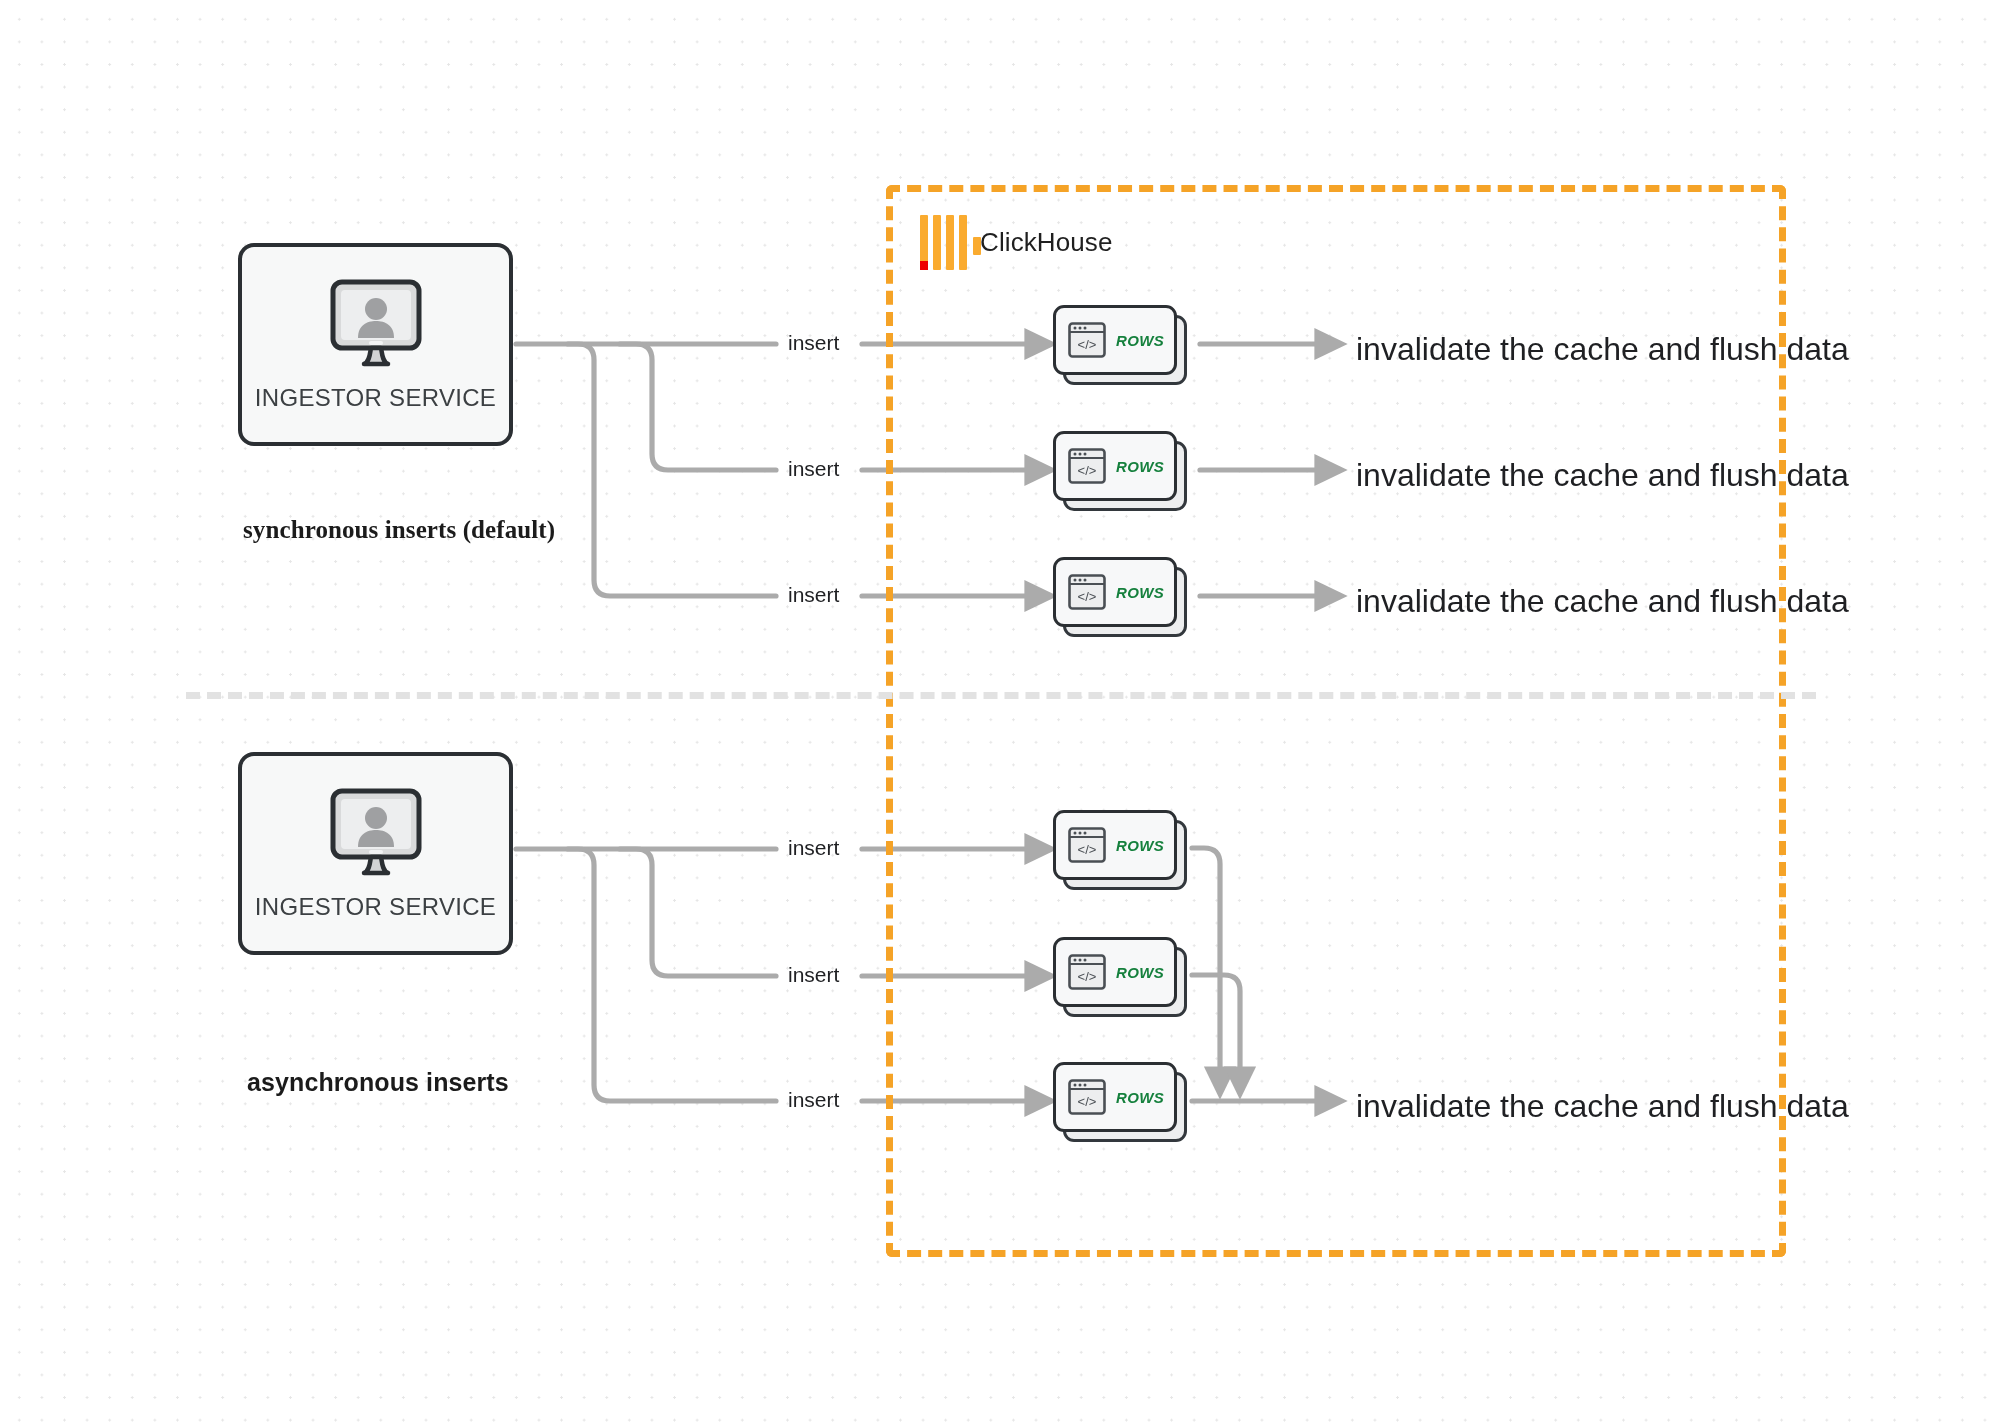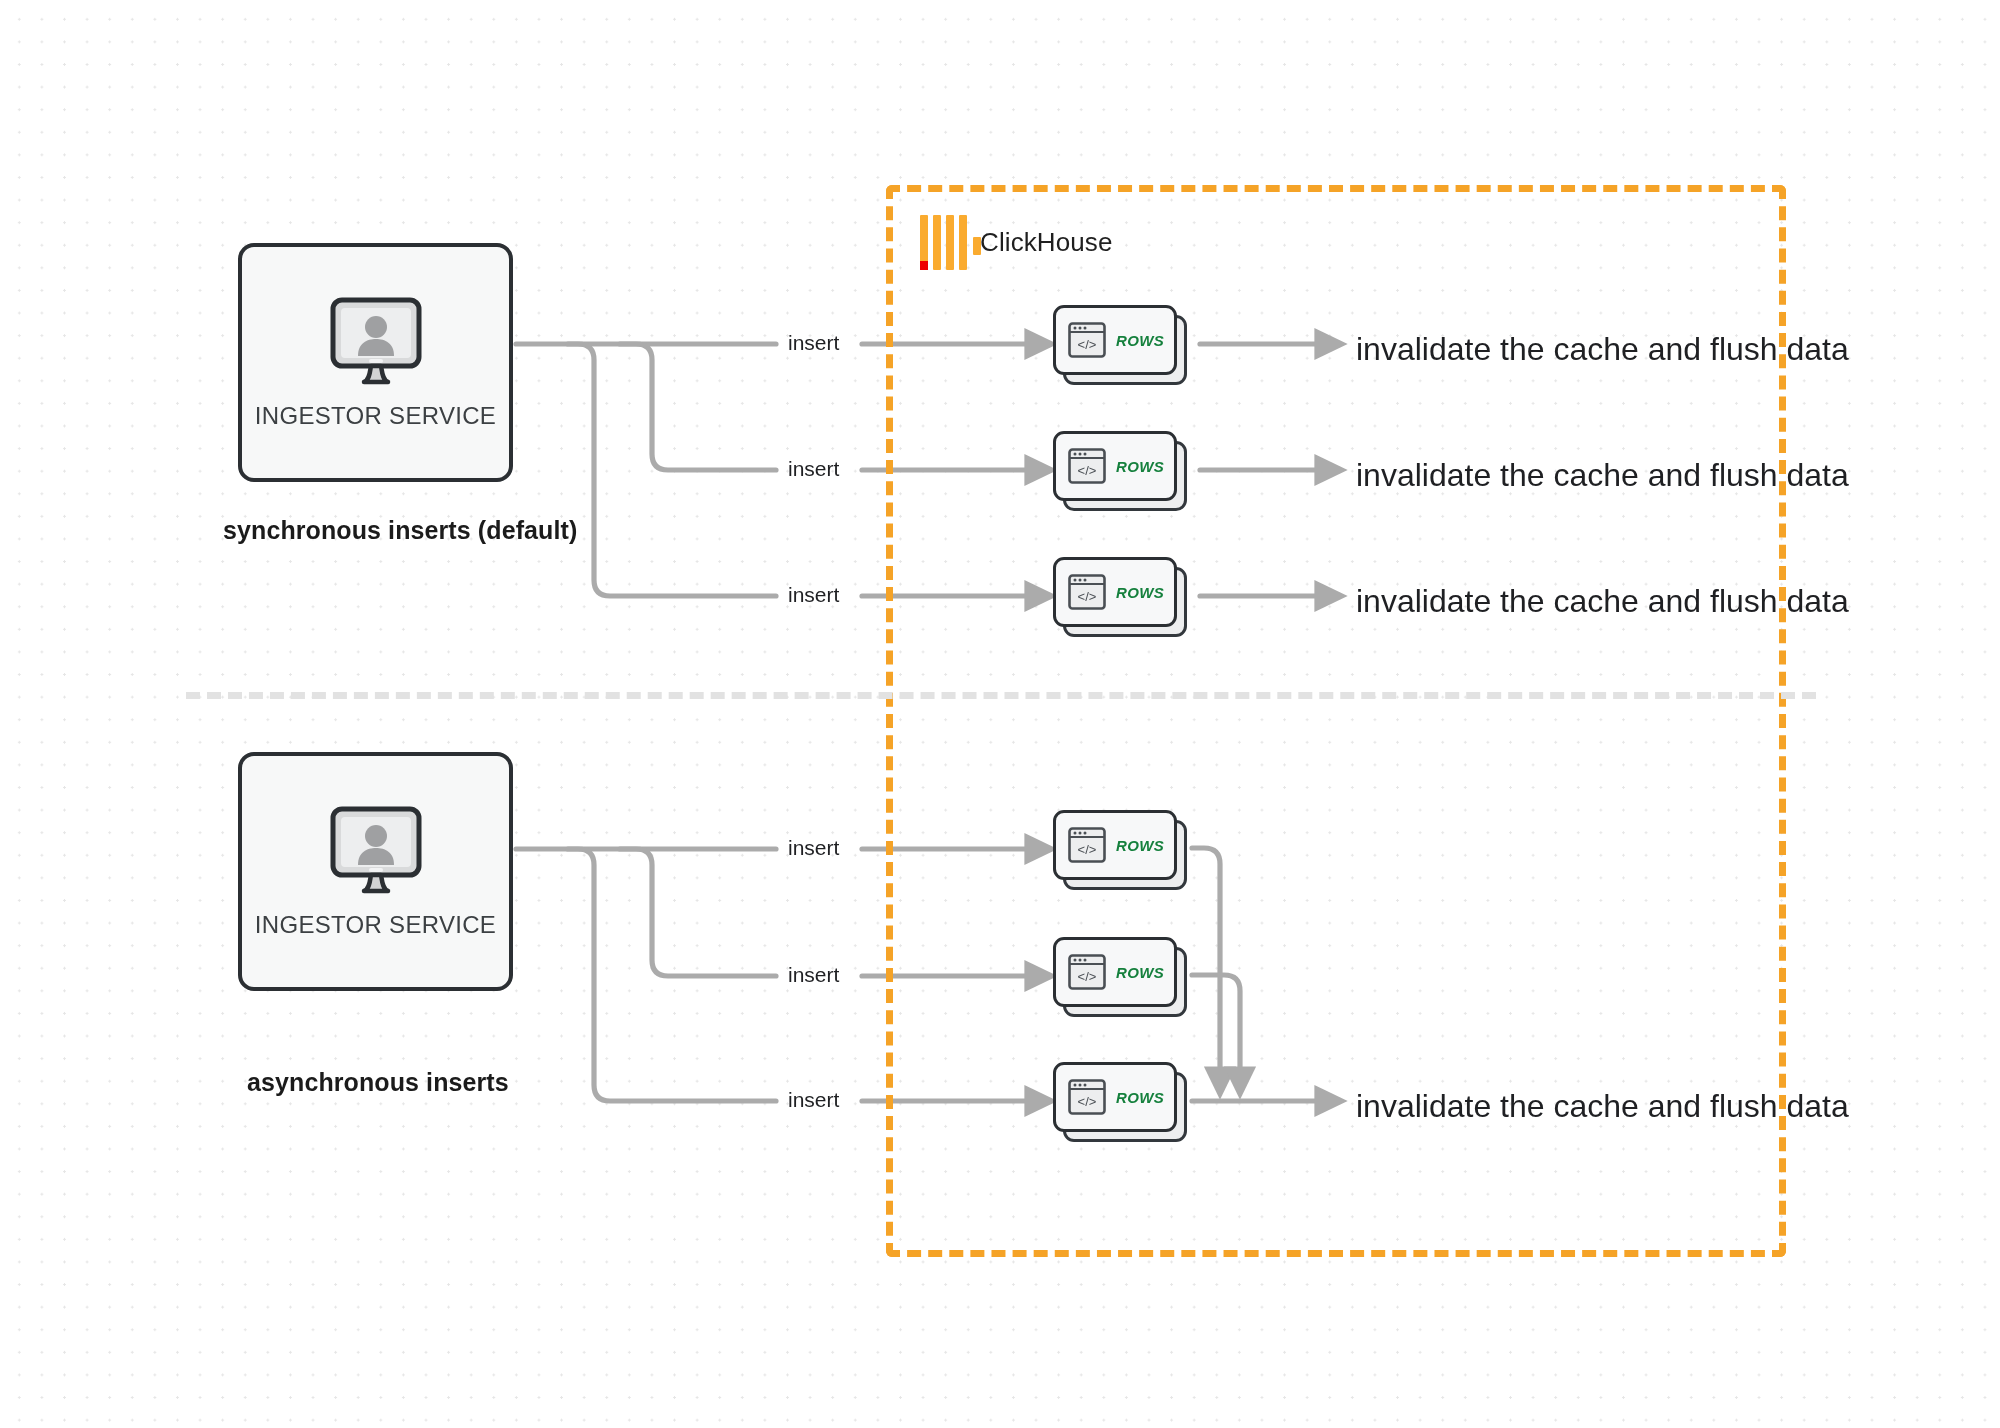--- a/index.html
+++ b/index.html
@@ -56,21 +56,21 @@
     width: 8px; height: 18px; background: #FAAB2F; border-radius: 1px;
   }
   .ch-name {
     font-size: 26px; color: #1f1f1f; letter-spacing: 0.1px;
     white-space: nowrap;
   }
 
   
   .ingestor {
     position: absolute;
-    width: 275px; height: 239px;
+    width: 275px; height: 203px;
     background: #F7F8F8;
     border: 4.5px solid #2b2f33;
     border-radius: 16px;
     display: flex; flex-direction: column;
     align-items: center; justify-content: center;
     gap: 14px;
   }
   .ingestor.top    { left: 238px; top: 243px; }
   .ingestor.bottom { left: 238px; top: 752px; }
   .ingestor-label {
@@ -78,21 +78,21 @@
     white-space: nowrap;
   }
   .monitor-icon { width: 96px; height: 92px; display:block; }
 
   
   .section-caption {
     position: absolute;
     font-size: 25px; font-weight: bold; color: #1b1b1b;
     white-space: nowrap; letter-spacing: 0.1px;
   }
-  .section-caption.sync  { left: 223px;  top: 516px; }
+  .section-caption.sync  { left: 243px;  top: 516px; font-family: Liberation Serif, serif; }
   .section-caption.async { left: 247px;  top: 1068px; }
 
   
   .divider {
     position: absolute;
     left: 186px; top: 692px; width: 1630px; height: 0;
     border-top: 7px dashed #e2e2e2;
   }
 
   

